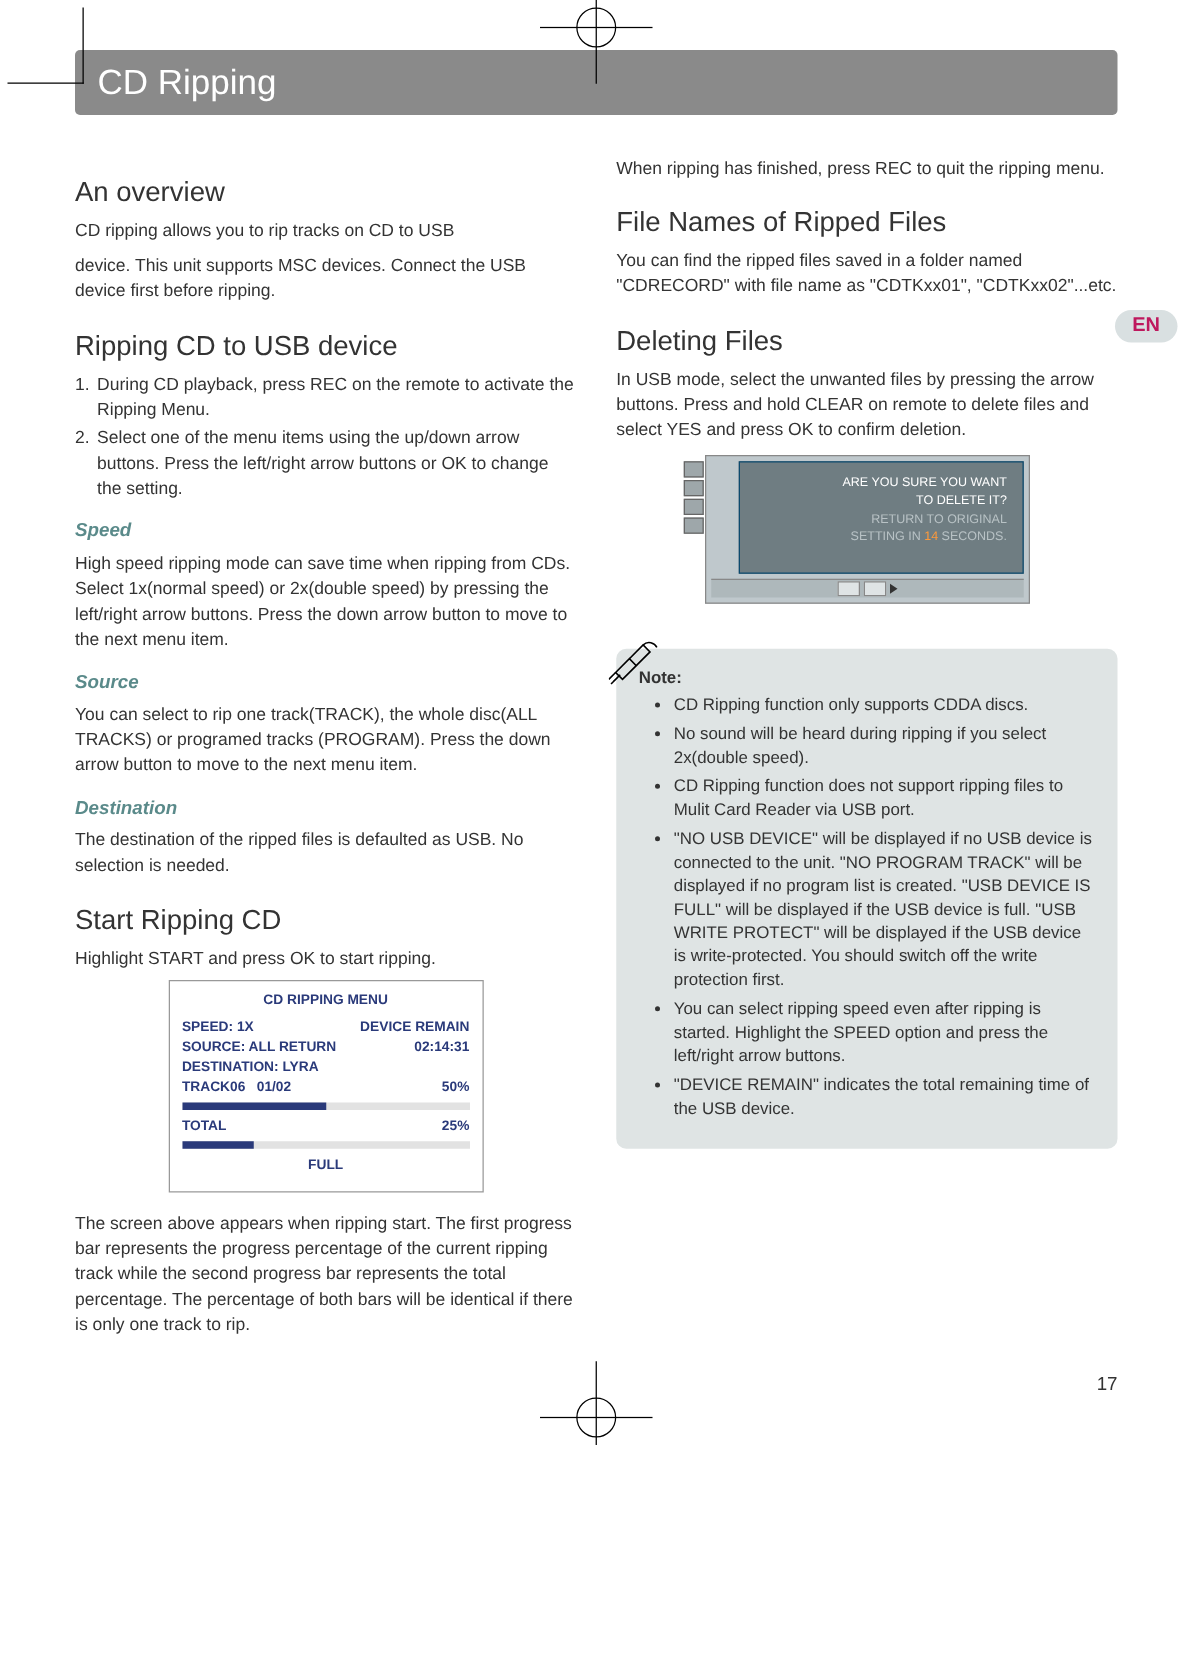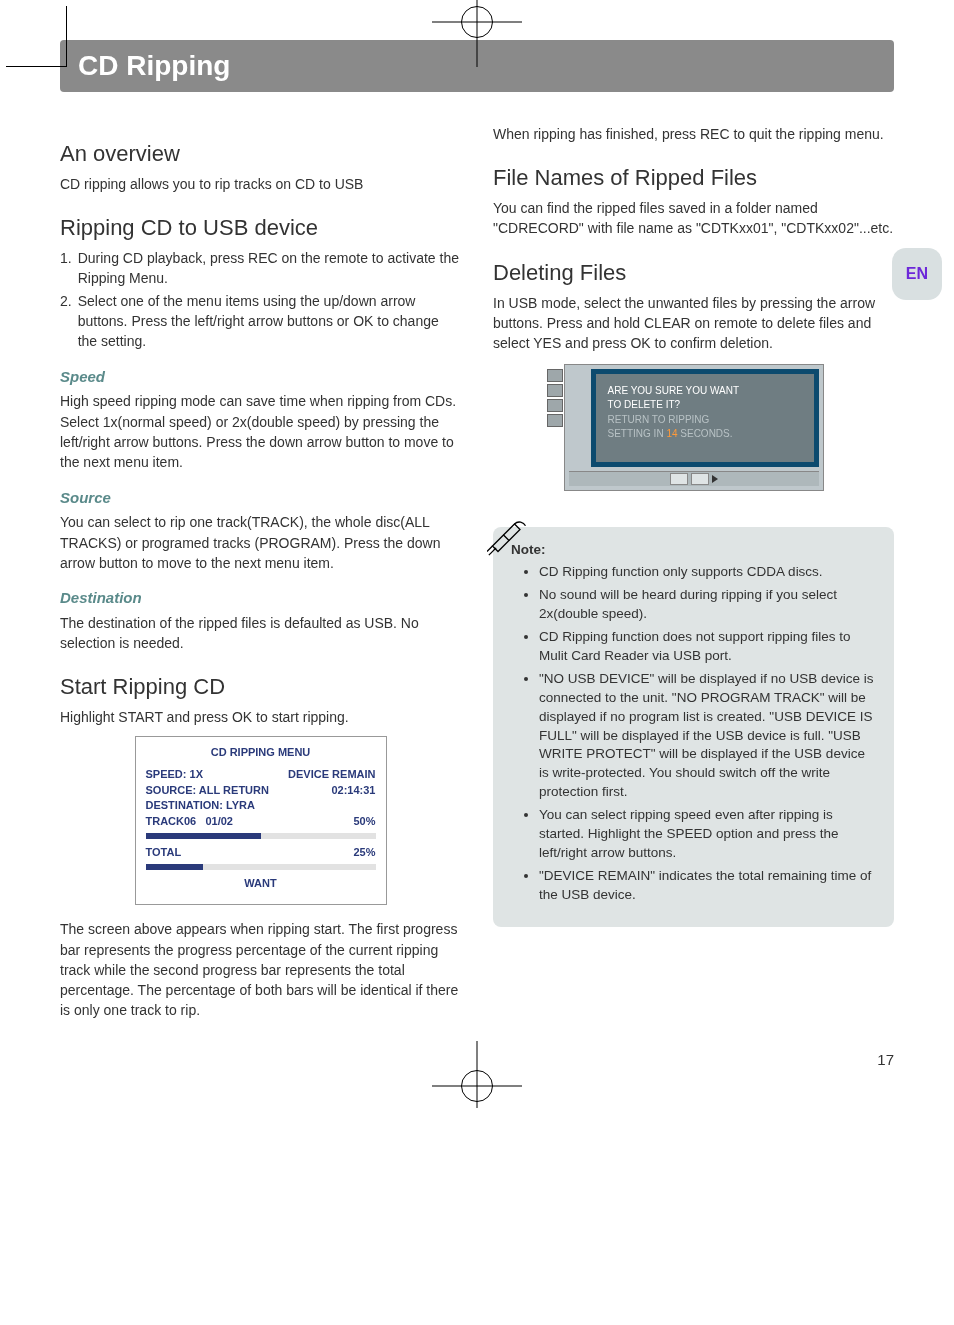--- a/index.html
+++ b/index.html
@@ -12,21 +12,21 @@
     box-sizing: border-box;
     position: relative;
   }
   .header {
     background: #8a8a8a;
     color: #fff;
     font-size: 28px;
     padding: 10px 18px;
     border-radius: 4px;
     margin-bottom: 28px;
-    font-weight: 700;
+    font-weight: 400;
   }
   .columns {
     display: flex;
     gap: 32px;
   }
   .col {
     flex: 1;
     font-size: 14px;
     line-height: 1.45;
   }
@@ -45,24 +45,24 @@
   }
   p { margin: 4px 0 8px 0; }
   .numlist .item { display:flex; gap:6px; margin:2px 0;}
   .numlist .num { flex: 0 0 auto;}
   .en-badge {
     position: absolute;
     right: 12px;
     top: 248px;
     background: #d9e0e1;
     border-radius: 14px;
-    padding: 17px 14px;
+    padding: 4px 14px;
     font-weight: bold;
     font-size: 16px;
-    color: #6d28d9;
+    color: #be185d;
   }
   .rip-menu {
     border: 1px solid #999;
     width: 230px;
     margin: 8px auto 14px auto;
     padding: 8px 10px 12px 10px;
     font-size: 11px;
     color: #2a3a7a;
   }
   .rip-menu .title {
@@ -96,24 +96,25 @@
     width: 250px;
     margin: 10px auto 14px auto;
     background:#bfc8cc;
     border:1px solid #888;
     padding:4px;
     font-size:10px;
     color:#fff;
   }
   .delete-dialog .inner {
     background:#6f7d82;
-    border:5px solid #0c4a6e;
+    border:1px solid #0c4a6e;
     padding:10px 12px 20px 12px;
     margin-left:22px;
     position:relative;
+    text-align:right;
   }
   .delete-dialog .icons-left {
     position:absolute;
     left:-22px; top:0px;
     width:18px;
     display:flex; flex-direction:column; gap:2px;
   }
   .delete-dialog .icons-left div {
     width:14px; height:11px; background:#9ea7aa; border:1px solid #666;
   }
@@ -195,20 +196,21 @@
 
 <div class="header">
   <span>CD Ripping</span>
 </div>
 
 <div class="columns">
 
   <div class="col">
     <h2 class="section">An overview</h2>
     <p>CD ripping allows you to rip tracks on CD to USB</p>
+    <p>device. This unit supports MSC devices. Connect the USB device first before ripping.</p>
 
     <h2 class="section">Ripping CD to USB device</h2>
     <div class="numlist">
       <div class="item">
         <span class="num">1.</span>
         <span>During CD playback, press REC on the remote to activate the Ripping Menu.</span>
       </div>
       <div class="item">
         <span class="num">2.</span>
         <span>Select one of the menu items using the up/down arrow buttons. Press the left/right arrow buttons or OK to change the setting.</span>
@@ -251,21 +253,21 @@
       <div class="bar">
           <div class="fill" style="width:50%"></div>
         </div>
       <div class="row">
         <span>TOTAL</span>
         <span>25%</span>
       </div>
       <div class="bar">
           <div class="fill" style="width:25%"></div>
         </div>
-      <div class="stop">WANT</div>
+      <div class="stop">FULL</div>
     </div>
 
     <p>The screen above appears when ripping start. The first progress bar represents the progress percentage of the current ripping track while the second progress bar represents the total percentage. The percentage of both bars will be identical if there is only one track to rip.</p>
   </div>
 
   <div class="col">
     <p>When ripping has finished, press REC to quit the ripping menu.</p>
 
     <h2 class="section">File Names of Ripped Files</h2>
     <p>You can find the ripped files saved in a folder named "CDRECORD" with file name as "CDTKxx01", "CDTKxx02"...etc.</p>
@@ -277,21 +279,21 @@
       <div style="position:relative;">
         <div class="icons-left">
           <div></div>
           <div></div>
           <div></div>
           <div></div>
         </div>
         <div class="inner">
           <div class="l1">ARE YOU SURE YOU WANT</div>
           <div class="l2">TO DELETE IT?</div>
-          <div class="l3">RETURN TO RIPPING</div>
+          <div class="l3">RETURN TO ORIGINAL</div>
           <div class="l4">
             <span>SETTING IN </span><span class="highlight">14</span><span> SECONDS.</span>
           </div>
         </div>
         <div class="bottombar">
           <div class="btn"></div>
           <div class="btn"></div>
           <div style="width:0;height:0;border-left:6px solid #333;border-top:4px solid transparent;border-bottom:4px solid transparent;"></div>
         </div>
       </div>

